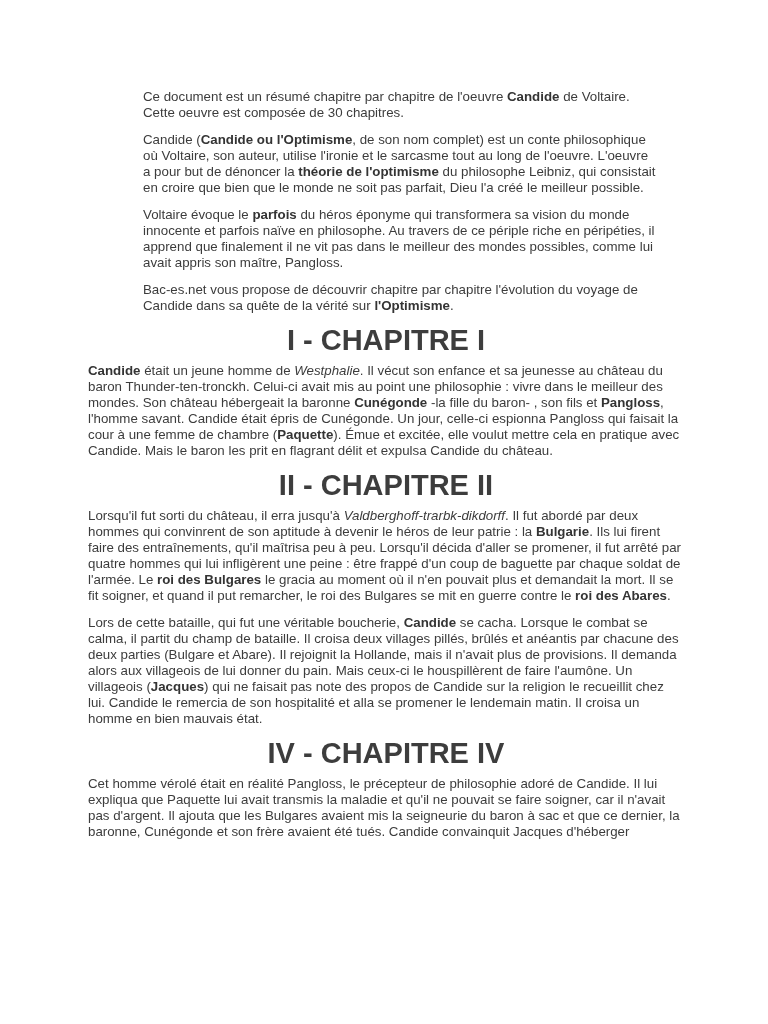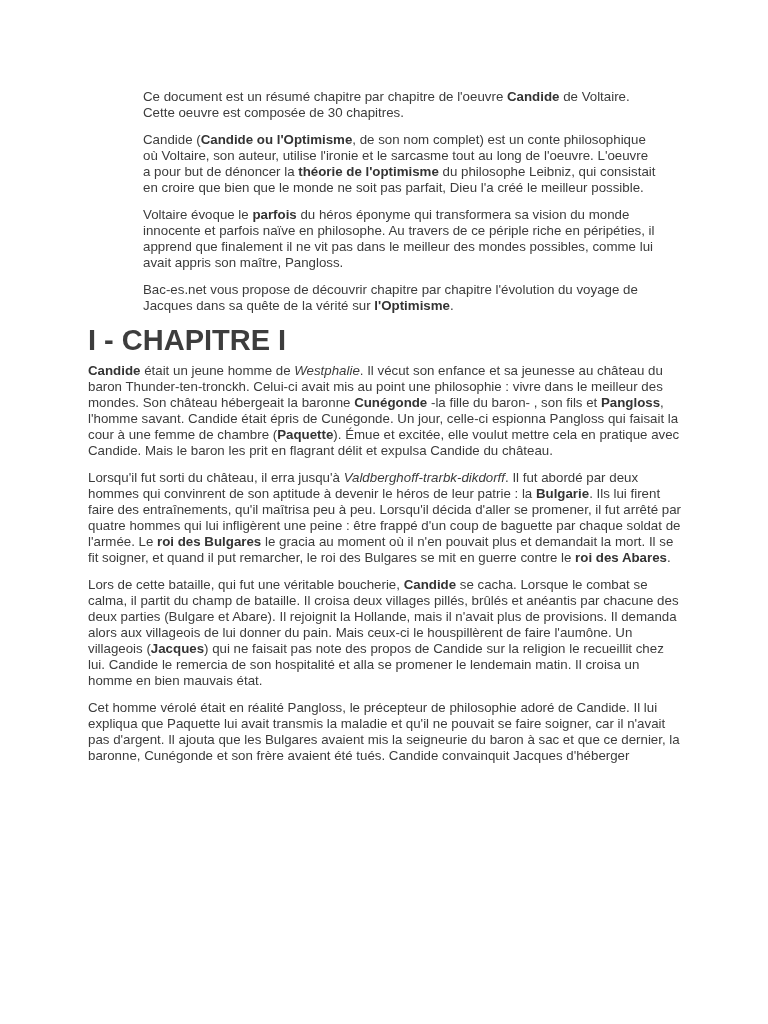--- a/index.html
+++ b/index.html
@@ -35,44 +35,47 @@
   .chapters {
     width: 596px;
   }
   .chapter-heading {
     font-size: 29px;
     line-height: 30px;
     font-weight: bold;
     color: #3d3d3d;
     margin: 9px 0 8px 0;
     font-family: "Liberation Sans", "DejaVu Sans", sans-serif;
+    text-align: center;
   }
   .para b {
     font-weight: bold;
     color: #343434;
   }
   .para i {
   }
 </style>
 </head>
 <body>
 
 <div class="page">
 
   <section class="intro">
     <p class="para"><span>Ce document est un résumé chapitre par chapitre de l'oeuvre </span><b>Candide</b><span> de Voltaire. Cette oeuvre est composée de 30 chapitres.</span></p>
     <p class="para"><span>Candide (</span><b>Candide ou l'Optimisme</b><span>, de son nom complet) est un conte philosophique où Voltaire, son auteur, utilise l'ironie et le sarcasme tout au long de l'oeuvre. L'oeuvre a pour but de dénoncer la </span><b>théorie de l'optimisme</b><span> du philosophe Leibniz, qui consistait en croire que bien que le monde ne soit pas parfait, Dieu l'a créé le meilleur possible.</span></p>
     <p class="para"><span>Voltaire évoque le </span><b>parfois</b><span> du héros éponyme qui transformera sa vision du monde innocente et parfois naïve en philosophe. Au travers de ce périple riche en péripéties, il apprend que finalement il ne vit pas dans le meilleur des mondes possibles, comme lui avait appris son maître, Pangloss.</span></p>
-    <p class="para"><span>Bac-es.net vous propose de découvrir chapitre par chapitre l'évolution du voyage de Jacques dans sa quête de la vérité sur </span><b>l'Optimisme</b><span>.</span></p>
+    <p class="para"><span>Bac-es.net vous propose de découvrir chapitre par chapitre l'évolution du voyage de Candide dans sa quête de la vérité sur </span><b>l'Optimisme</b><span>.</span></p>
   </section>
 
   <section class="chapters">
     <h1 class="chapter-heading">I - CHAPITRE I</h1>
     <p class="para"><b>Candide</b><span> était un jeune homme de </span><i>Westphalie</i><span>. Il vécut son enfance et sa jeunesse au château du baron Thunder-ten-tronckh. Celui-ci avait mis au point une philosophie : vivre dans le meilleur des mondes. Son château hébergeait la baronne </span><b>Cunégonde</b><span> -la fille du baron- , son fils et </span><b>Pangloss</b><span>, l'homme savant. Candide était épris de Cunégonde. Un jour, celle-ci espionna Pangloss qui faisait la cour à une femme de chambre (</span><b>Paquette</b><span>). Émue et excitée, elle voulut mettre cela en pratique avec Candide. Mais le baron les prit en flagrant délit et expulsa Candide du château.</span></p>
 
+    <h1 class="chapter-heading">II - CHAPITRE II</h1>
     <p class="para"><span>Lorsqu'il fut sorti du château, il erra jusqu'à </span><i>Valdberghoff-trarbk-dikdorff</i><span>. Il fut abordé par deux hommes qui convinrent de son aptitude à devenir le héros de leur patrie : la </span><b>Bulgarie</b><span>. Ils lui firent faire des entraînements, qu'il maîtrisa peu à peu. Lorsqu'il décida d'aller se promener, il fut arrêté par quatre hommes qui lui infligèrent une peine : être frappé d'un coup de baguette par chaque soldat de l'armée. Le </span><b>roi des Bulgares</b><span> le gracia au moment où il n'en pouvait plus et demandait la mort. Il se fit soigner, et quand il put remarcher, le roi des Bulgares se mit en guerre contre le </span><b>roi des Abares</b><span>.</span></p>
 
     <p class="para"><span>Lors de cette bataille, qui fut une véritable boucherie, </span><b>Candide</b><span> se cacha. Lorsque le combat se calma, il partit du champ de bataille. Il croisa deux villages pillés, brûlés et anéantis par chacune des deux parties (Bulgare et Abare). Il rejoignit la Hollande, mais il n'avait plus de provisions. Il demanda alors aux villageois de lui donner du pain. Mais ceux-ci le houspillèrent de faire l'aumône. Un villageois (</span><b>Jacques</b><span>) qui ne faisait pas note des propos de Candide sur la religion le recueillit chez lui. Candide le remercia de son hospitalité et alla se promener le lendemain matin. Il croisa un homme en bien mauvais état.</span></p>
 
+    <h1 class="chapter-heading">IV - CHAPITRE IV</h1>
     <p class="para"><span>Cet homme vérolé était en réalité Pangloss, le précepteur de philosophie adoré de Candide. Il lui expliqua que Paquette lui avait transmis la maladie et qu'il ne pouvait se faire soigner, car il n'avait pas d'argent. Il ajouta que les Bulgares avaient mis la seigneurie du baron à sac et que ce dernier, la baronne, Cunégonde et son frère avaient été tués. Candide convainquit Jacques d'héberger</span></p>
   </section>
 
 </div>
 
 </body></html>

